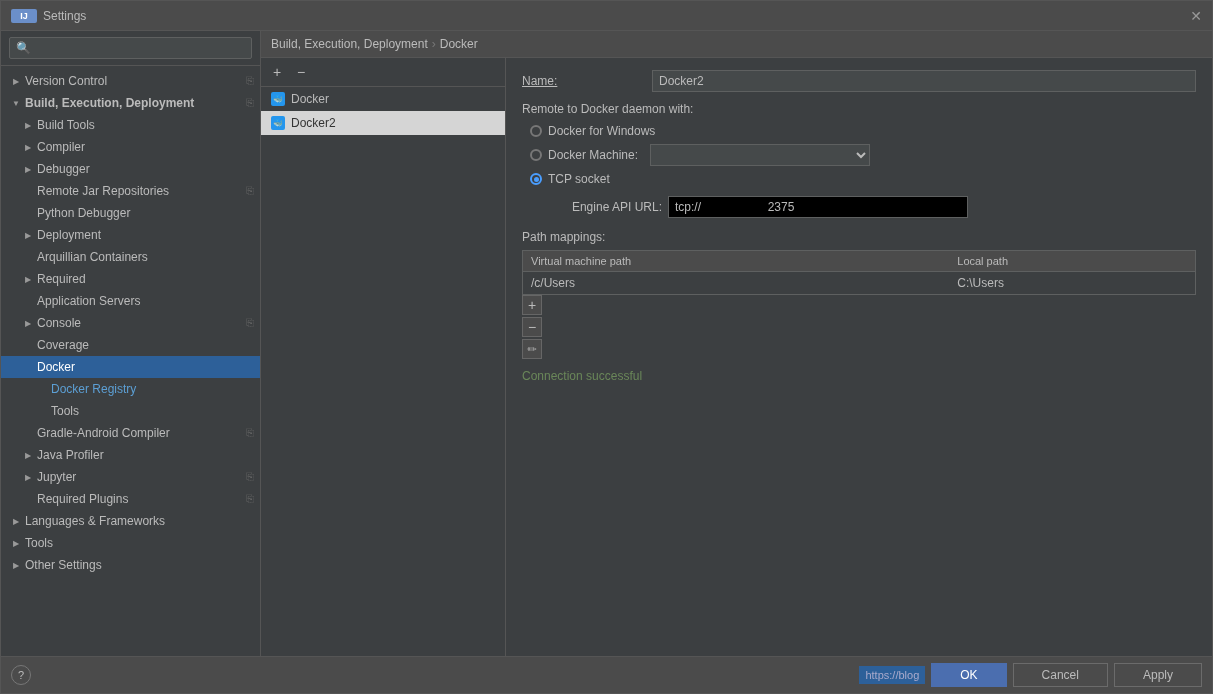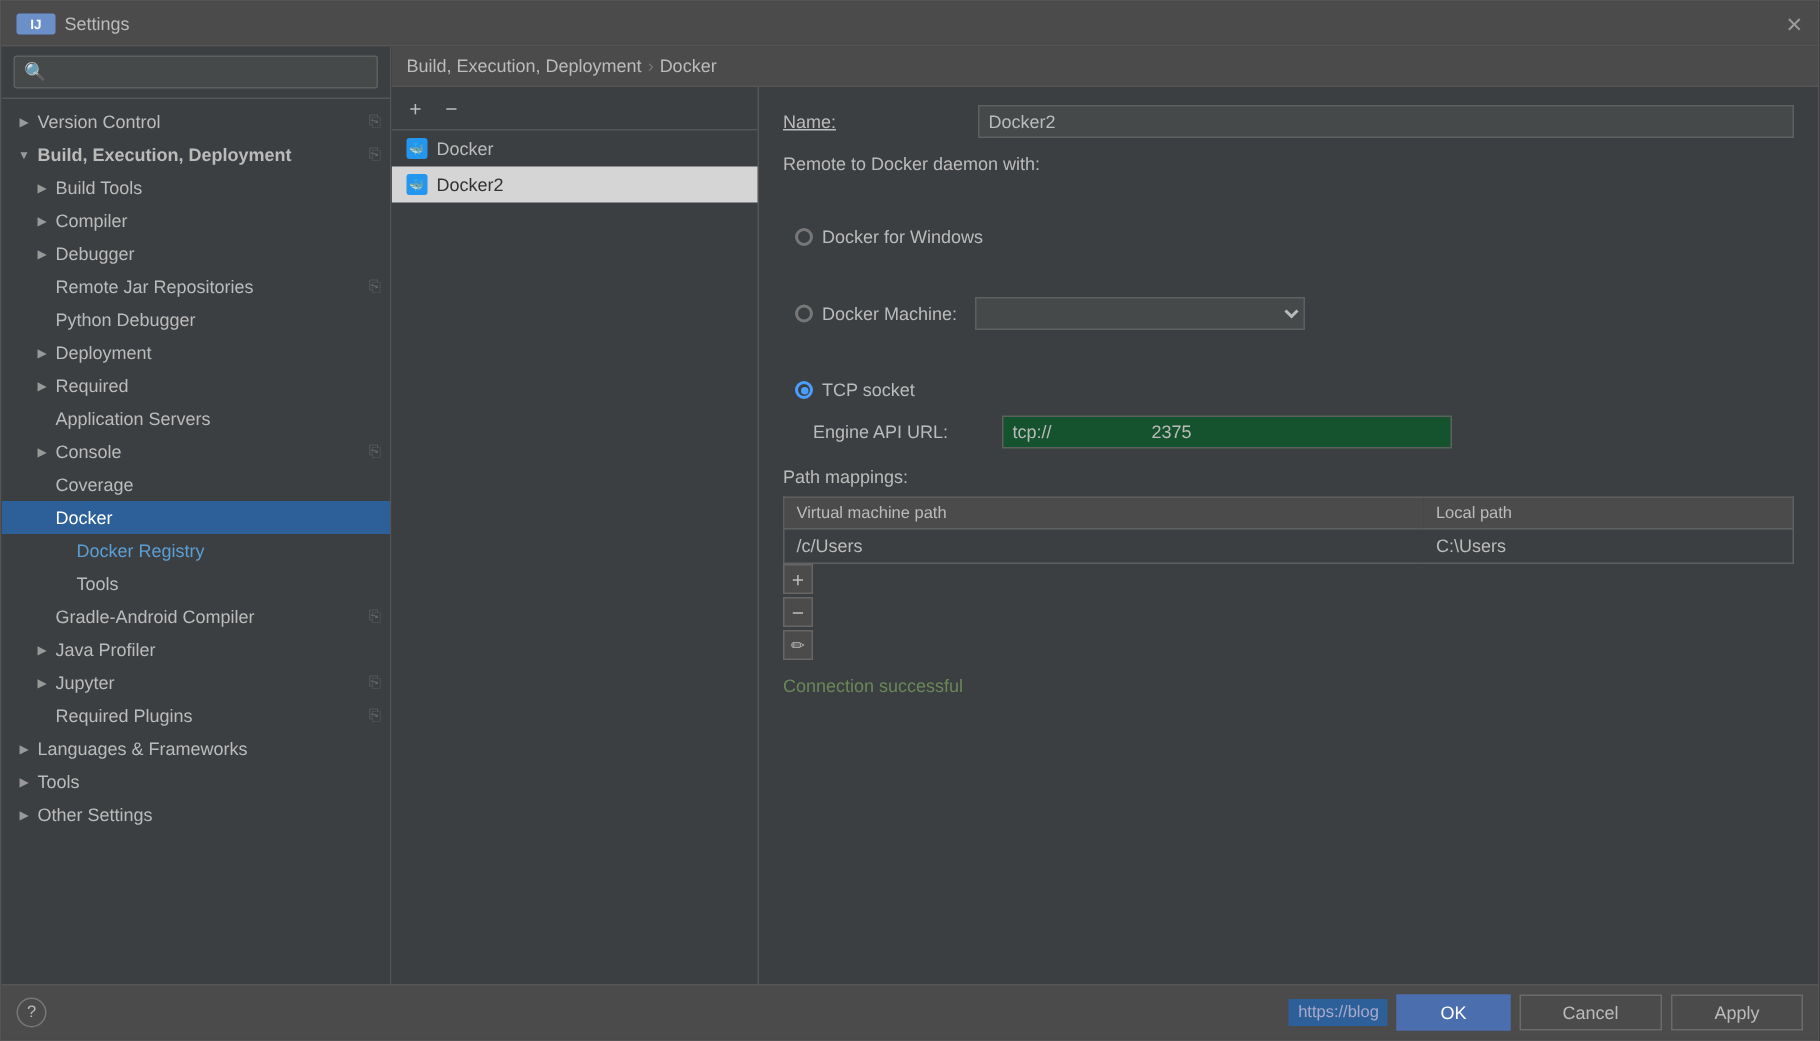--- a/index.html
+++ b/index.html
@@ -227,21 +227,20 @@
       display: flex;
       flex-direction: column;
       gap: 6px;
       margin-bottom: 10px;
       padding-left: 8px;
     }
     .radio-row {
       display: flex;
       align-items: center;
       gap: 6px;
-      margin-top: 27px;
     }
     .radio-btn {
       width: 12px;
       height: 12px;
       border-radius: 50%;
       border: 2px solid #777;
       display: flex;
       align-items: center;
       justify-content: center;
       cursor: pointer;
@@ -270,24 +269,24 @@
       padding-left: 20px;
       display: flex;
       flex-direction: column;
       gap: 6px;
     }
     .sub-row {
       display: flex;
       align-items: center;
       gap: 6px;
     }
-    .sub-label { width: 120px; font-size: 12px; color: #bbb; flex-shrink: 0; }
+    .sub-label { width: 120px; font-size: 12px; color: #bbb; flex-shrink: 0; text-align: right; }
     .sub-input {
       flex: 1;
-      background: #14532d;
+      background: #000000;
       border: 1px solid #5e6060;
       color: #bbb;
       padding: 3px 6px;
       font-size: 12px;
     }
     .path-input {
       flex: 1;
       background: #45494a;
       border: 1px solid #5e6060;
       color: #bbb;
@@ -445,20 +444,24 @@
         <div class="tree-item indent-1">
           <span class="expand-arrow" style="visibility:hidden;">▶</span>
           <span class="tree-item-label">Python Debugger</span>
         </div>
 
         <div class="tree-item indent-1">
           <span class="expand-arrow">▶</span>
           <span class="tree-item-label">Deployment</span>
         </div>
 
+        <div class="tree-item indent-1">
+          <span class="expand-arrow" style="visibility:hidden;">▶</span>
+          <span class="tree-item-label">Arquillian Containers</span>
+        </div>
 
         <div class="tree-item indent-1">
           <span class="expand-arrow">▶</span>
           <span class="tree-item-label">Required</span>
         </div>
 
         <div class="tree-item indent-1">
           <span class="expand-arrow" style="visibility:hidden;">▶</span>
           <span class="tree-item-label">Application Servers</span>
         </div>

